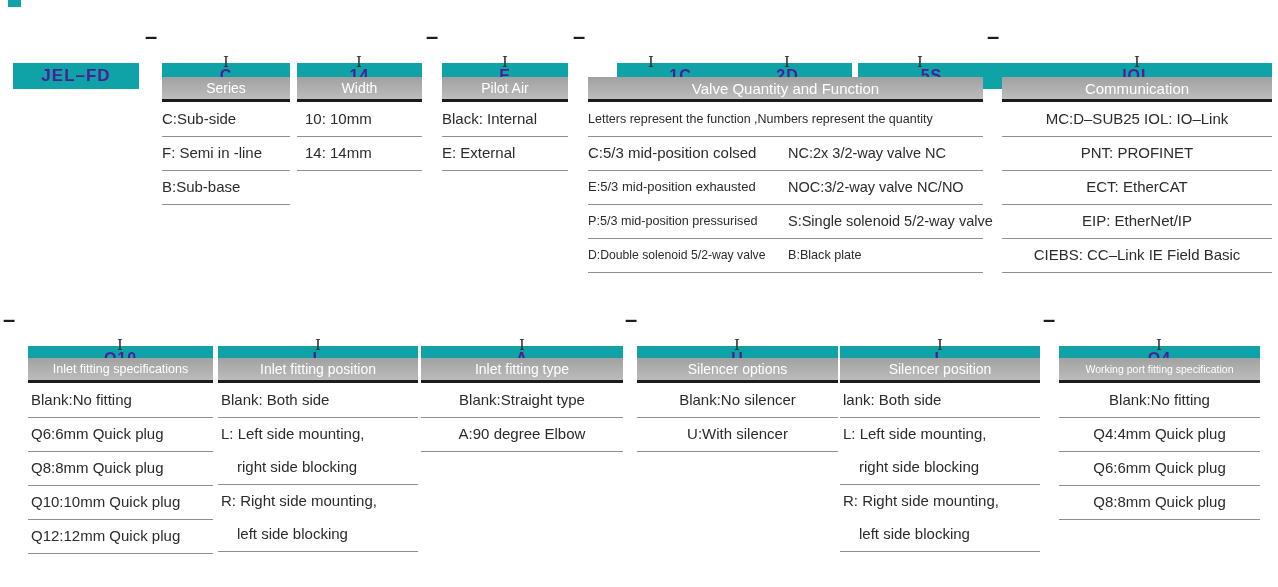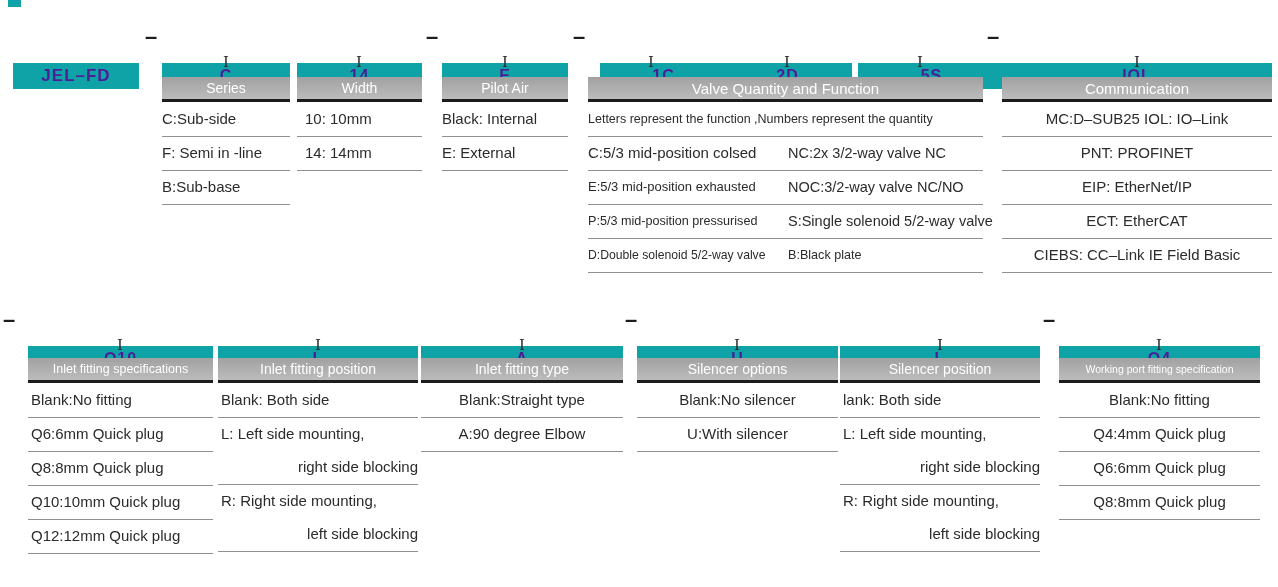--- a/index.html
+++ b/index.html
@@ -34,21 +34,21 @@
   .hdr.small{font-size:12.5px;}
   .hdr.tiny{font-size:10.5px;}
   .tbl{position:absolute;}
   .row{
     height:33px;line-height:32px;border-bottom:1.5px solid var(--line);
     color:var(--ink);font-size:15px;white-space:nowrap;overflow:visible;
   }
   .row.center{text-align:center;}
   .row.pad8{padding-left:8px;}
   .row.pad3{padding-left:3px;}
-  .row.indent{padding-left:19px;text-align:right;}
+  .row.indent{padding-left:19px;}
   .row.noline{border-bottom:none;}
   .row.note{font-size:12.5px;}
   .valve-cols{display:flex;}
   .valve-left .row:nth-child(1){font-size:15px;}
   .valve-left .row:nth-child(2){font-size:13px;}
   .valve-left .row:nth-child(3){font-size:12.6px;}
   .valve-left .row:nth-child(4){font-size:12.2px;}
   .valve-right .row{font-size:14.5px;}
   .valve-right .row:nth-child(4){font-size:12.6px;}
 </style>
@@ -59,21 +59,21 @@
 
   <div class="frag"></div>
 
   <div class="code model" style="left:13px;width:126px;">JEL–FD</div>
   <span class="dash" style="left:143px;top:24px;">–</span>
   <div class="code" style="left:162px;width:128px;">C</div>
   <div class="code" style="left:297px;width:125px;">14</div>
   <span class="dash" style="left:424px;top:24px;">–</span>
   <div class="code" style="left:442px;width:126px;">E</div>
   <span class="dash" style="left:571px;top:24px;">–</span>
-  <div class="code" style="left:600px;width:127px;">1C</div>
+  <div class="code" style="left:617px;width:127px;">1C</div>
   <div class="code" style="left:723px;width:129px;">2D</div>
   <div class="code" style="left:858px;width:147px;">5S</div>
   <span class="dash" style="left:985px;top:24px;">–</span>
   <div class="code" style="left:1002px;width:270px;">IOL</div>
 
   <span class="ibeam" style="left:216px;top:53px;">I</span>
   <span class="ibeam" style="left:349px;top:53px;">I</span>
   <span class="ibeam" style="left:495px;top:53px;">I</span>
   <span class="ibeam" style="left:641px;top:53px;">I</span>
   <span class="ibeam" style="left:777px;top:53px;">I</span>
@@ -116,22 +116,22 @@
         <div class="row">NOC:3/2-way valve NC/NO</div>
         <div class="row">S:Single solenoid 5/2-way valve</div>
         <div class="row">B:Black plate</div>
       </div>
     </div>
   </div>
 
   <div class="tbl" style="left:1002px;top:103px;width:270px;">
     <div class="row center">MC:D–SUB25 IOL: IO–Link</div>
     <div class="row center">PNT: PROFINET</div>
+    <div class="row center">ECT: EtherCAT</div>
     <div class="row center">EIP: EtherNet/IP</div>
-    <div class="row center">ECT: EtherCAT</div>
     <div class="row center">CIEBS: CC–Link IE Field Basic</div>
   </div>
 
   <span class="dash" style="left:1px;top:307px;">–</span>
   <div class="code coderow2" style="left:28px;width:185px;">Q10</div>
   <div class="code coderow2" style="left:218px;width:200px;">L</div>
   <div class="code coderow2" style="left:421px;width:202px;">A</div>
   <span class="dash" style="left:623px;top:307px;">–</span>
   <div class="code coderow2" style="left:637px;width:201px;">U</div>
   <div class="code coderow2" style="left:840px;width:200px;">L</div>

